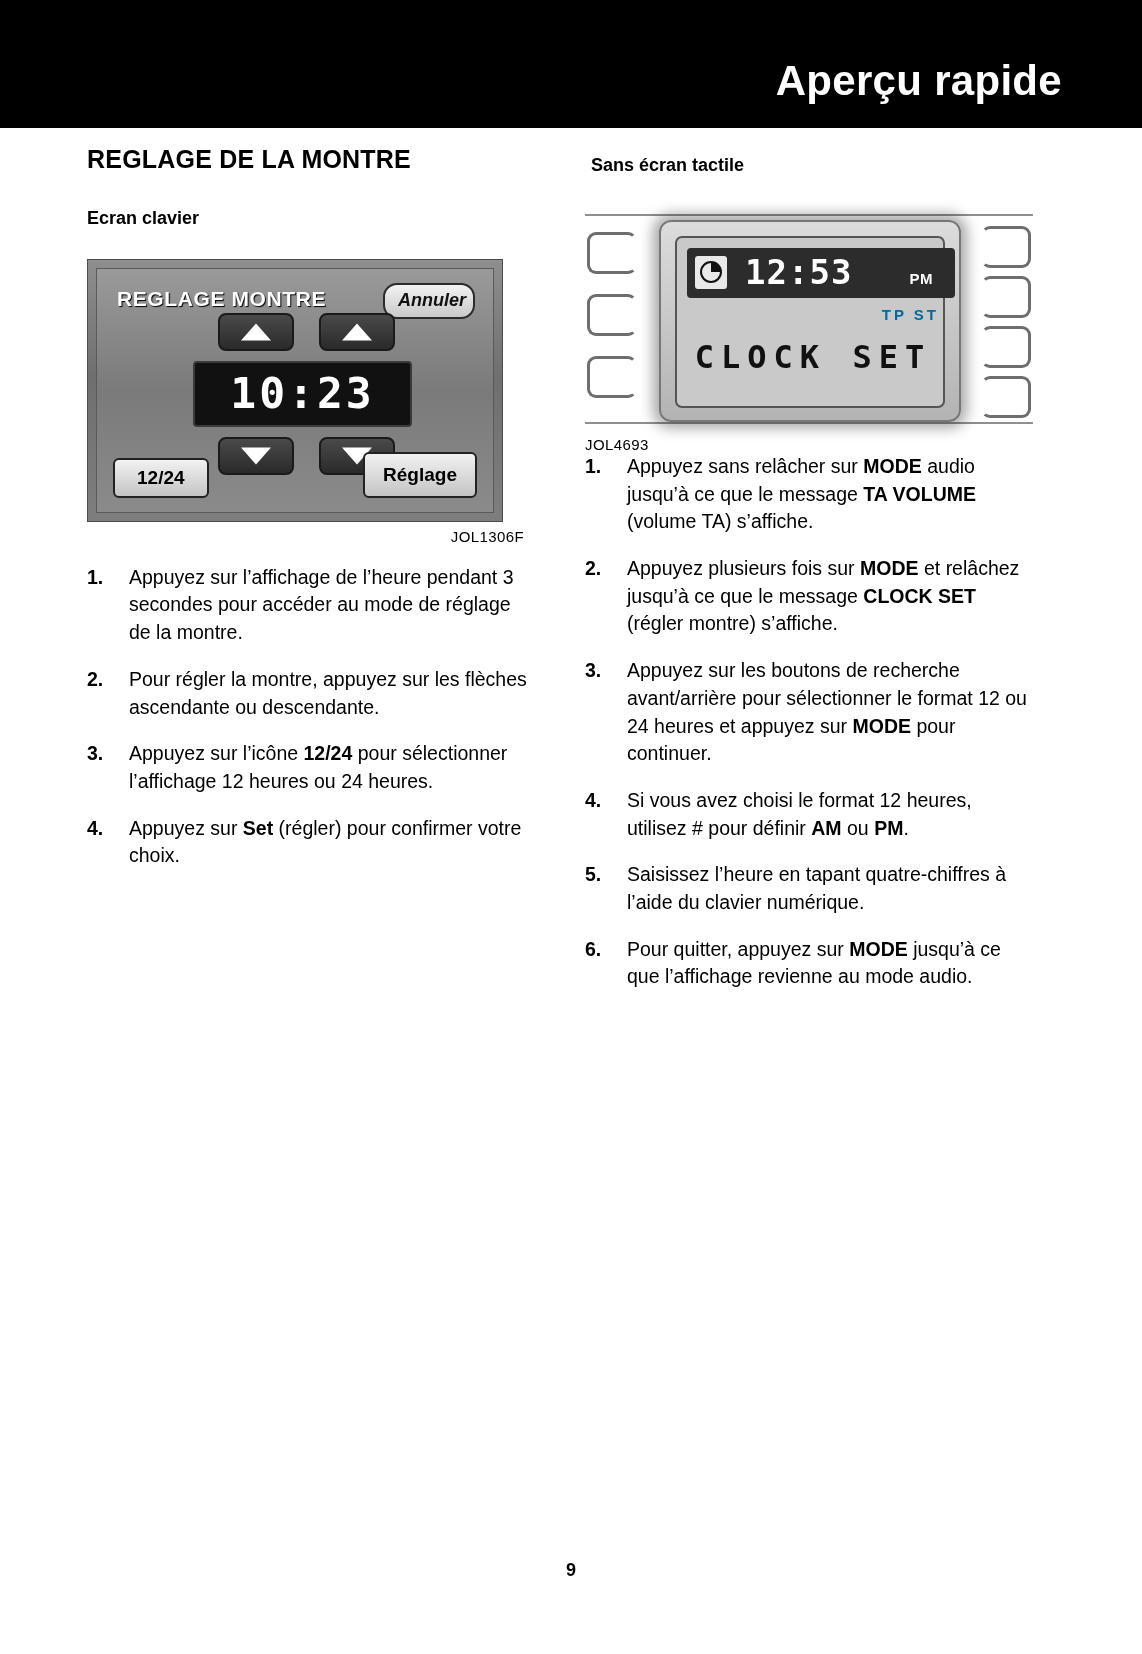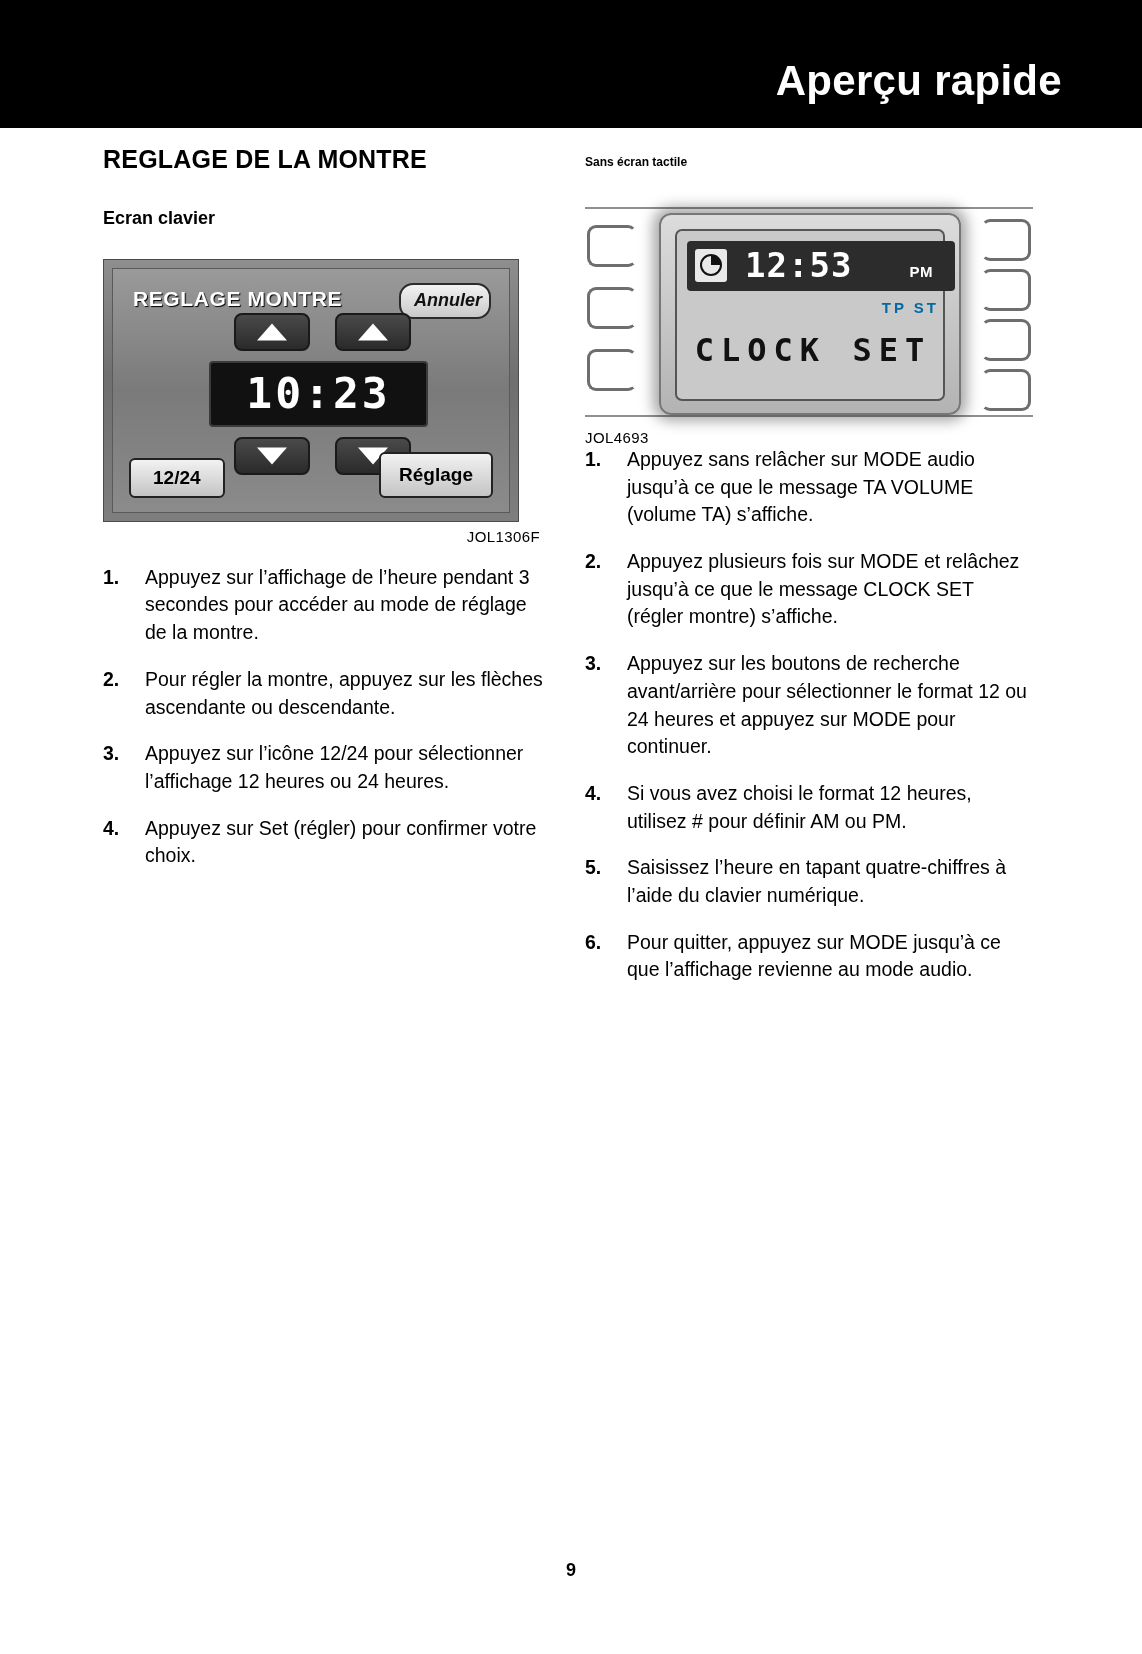--- a/index.html
+++ b/index.html
@@ -38,21 +38,21 @@
     text-align: right;
     color: #ffffff;
     font-size: 42px;
     font-weight: bold;
     letter-spacing: 0.3px;
     font-family: "Liberation Sans", sans-serif;
   }
   
   .col-left {
     position: absolute;
-    left: 103px;
+    left: 87px;
     top: 145px;
     width: 440px;
   }
   .col-right {
     position: absolute;
     left: 585px;
     top: 145px;
     width: 448px;
   }
   h1.section-title {
@@ -61,22 +61,22 @@
     font-weight: bold;
     letter-spacing: 0.2px;
     line-height: 1.15;
   }
   h2.sub-title {
     margin: 34px 0 0 0;
     font-size: 18px;
     font-weight: bold;
   }
   h2.sub-title-right {
-    margin: 10px 0 0 0;
-    font-size: 12px;
+    margin: 10px 0 0 6px;
+    font-size: 18px;
     font-weight: bold;
   }
   
   .fig-touch {
     position: relative;
     margin-top: 30px;
     width: 416px;
     height: 263px;
     background: linear-gradient(#8e8e8e, #6f6f6f 45%, #7e7e7e);
     border: 1px solid #4b4b4b;
@@ -331,21 +331,21 @@
   ol.steps li .num {
     position: absolute;
     left: 0;
     top: 0;
     width: 28px;
     text-align: left;
     font-weight: bold;
   }
   .left-steps { margin-top: 28px; }
   .right-steps { margin-top: 24px; }
-  b { font-weight: normal; }
+  b { font-weight: bold; }
   
   .page-number {
     position: absolute;
     left: 0;
     top: 1560px;
     width: 1142px;
     text-align: center;
     font-size: 18px;
     font-weight: bold;
   }

